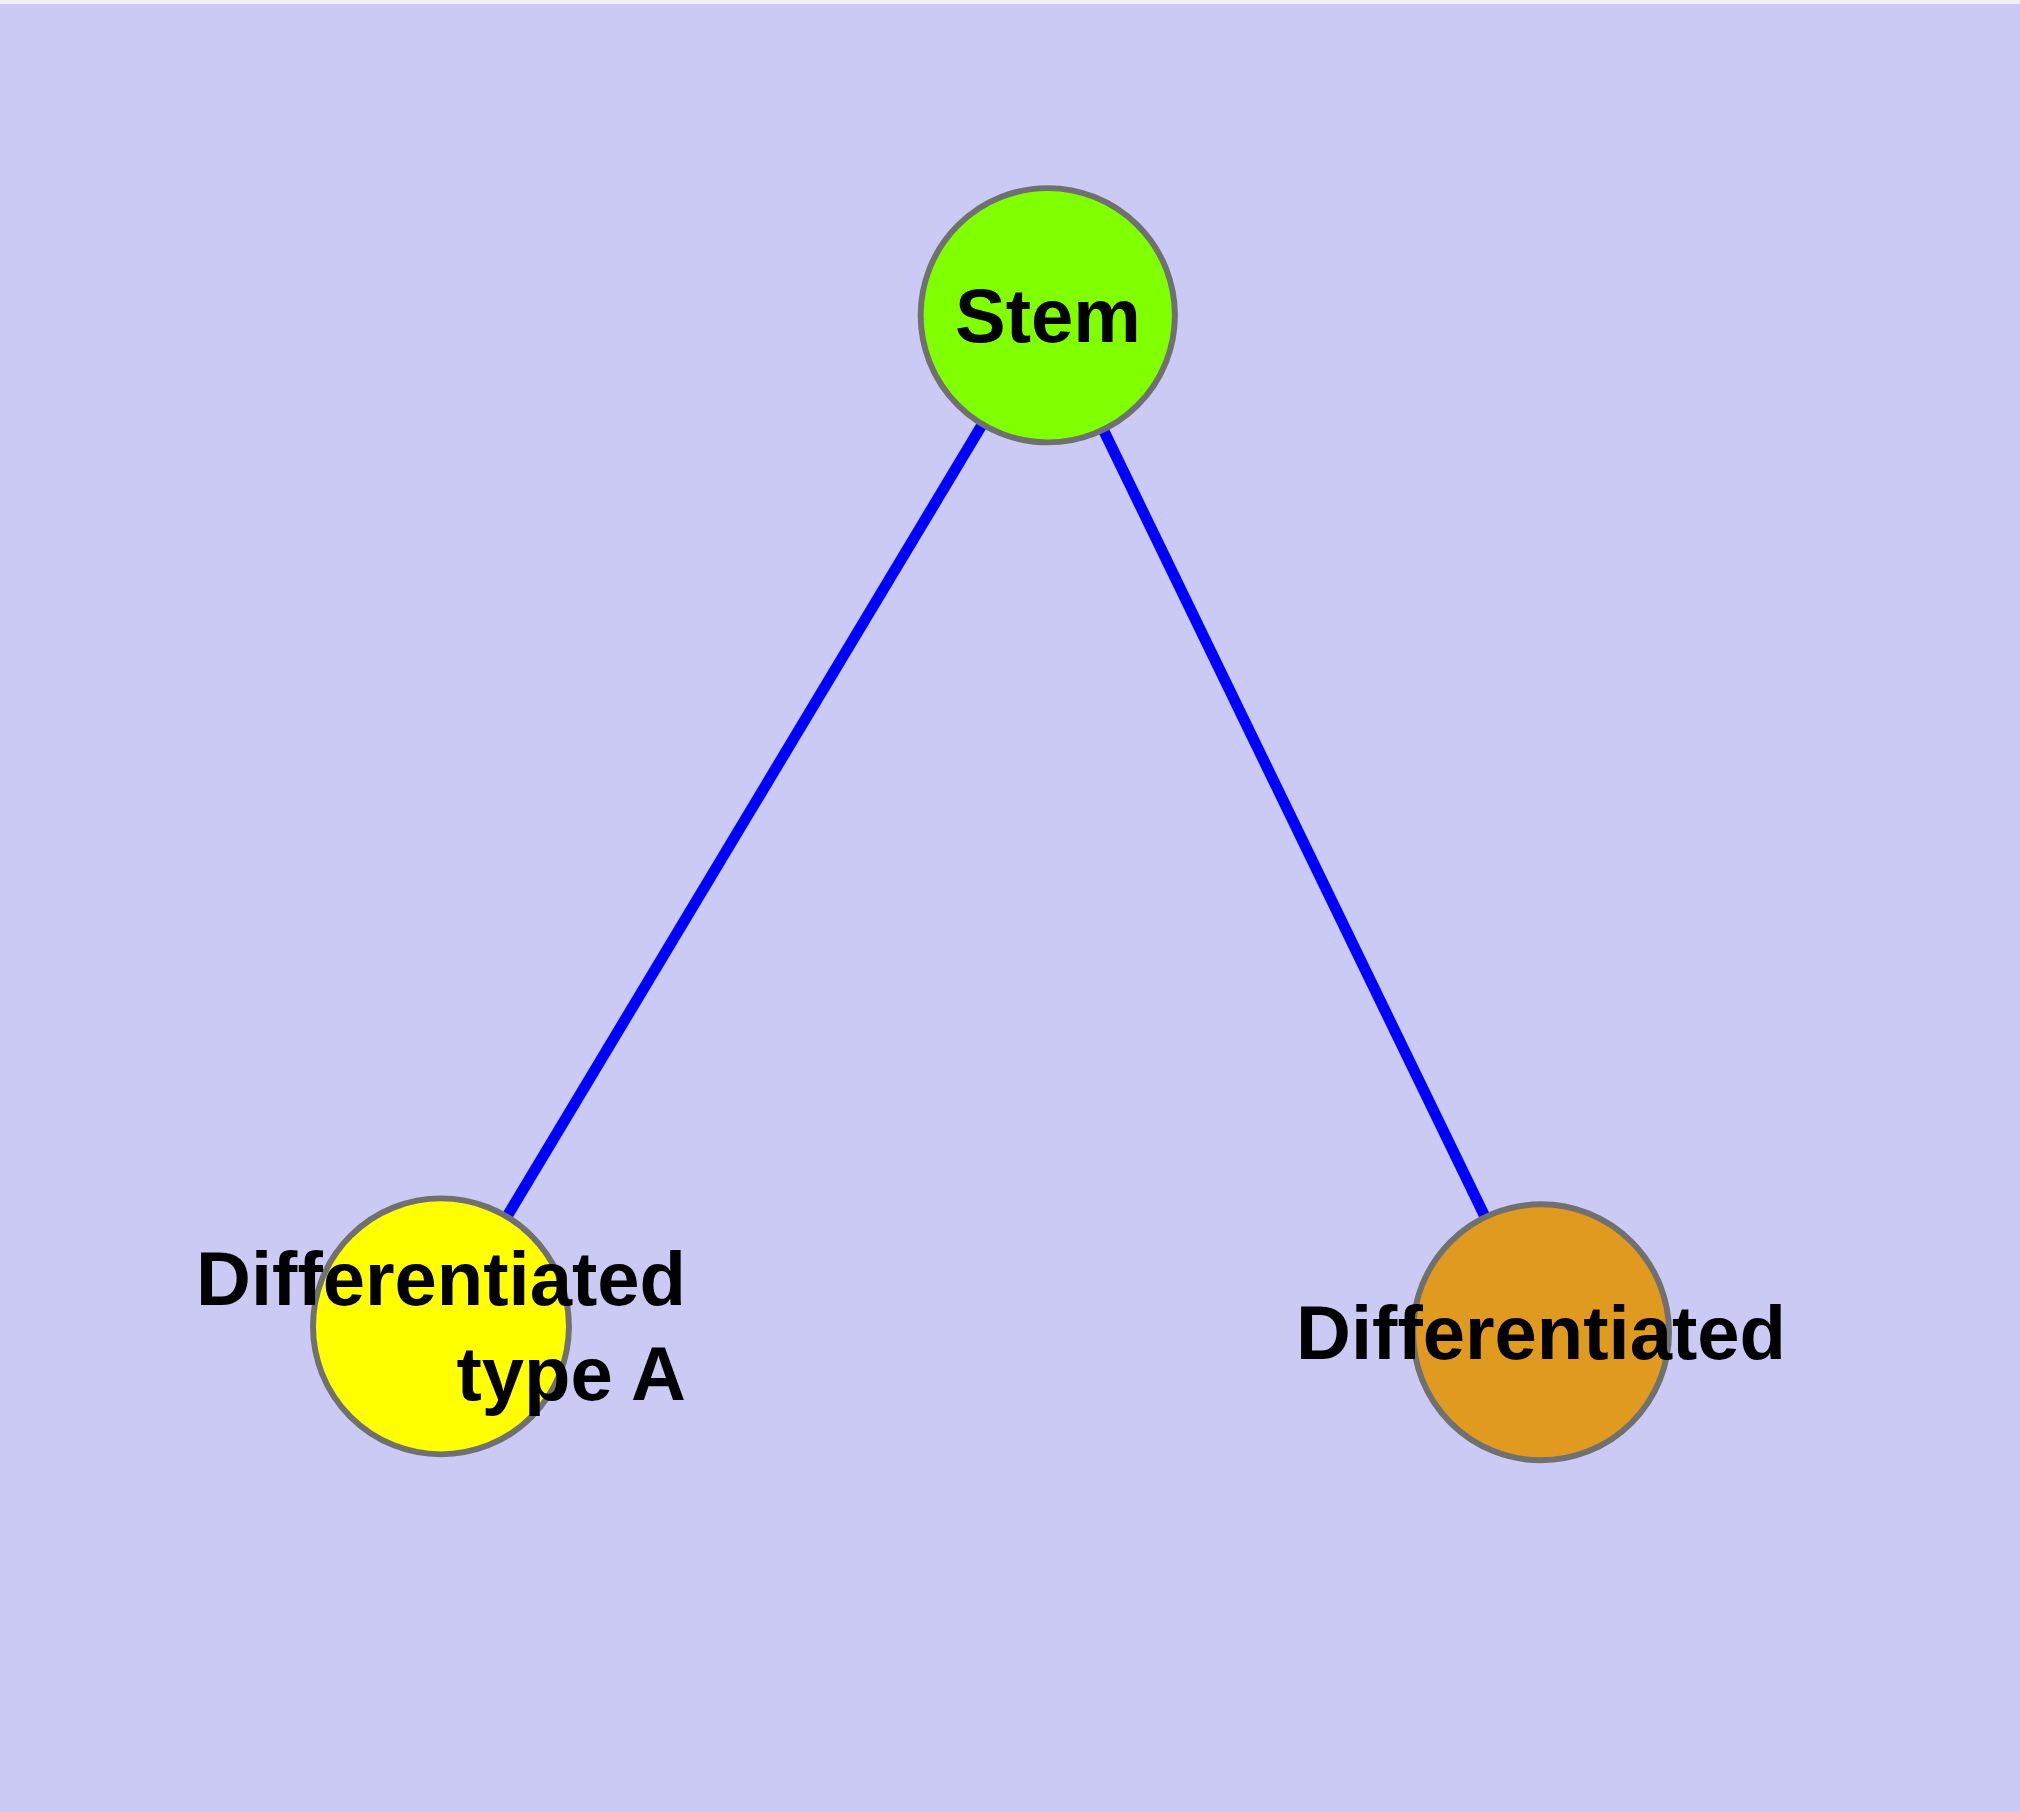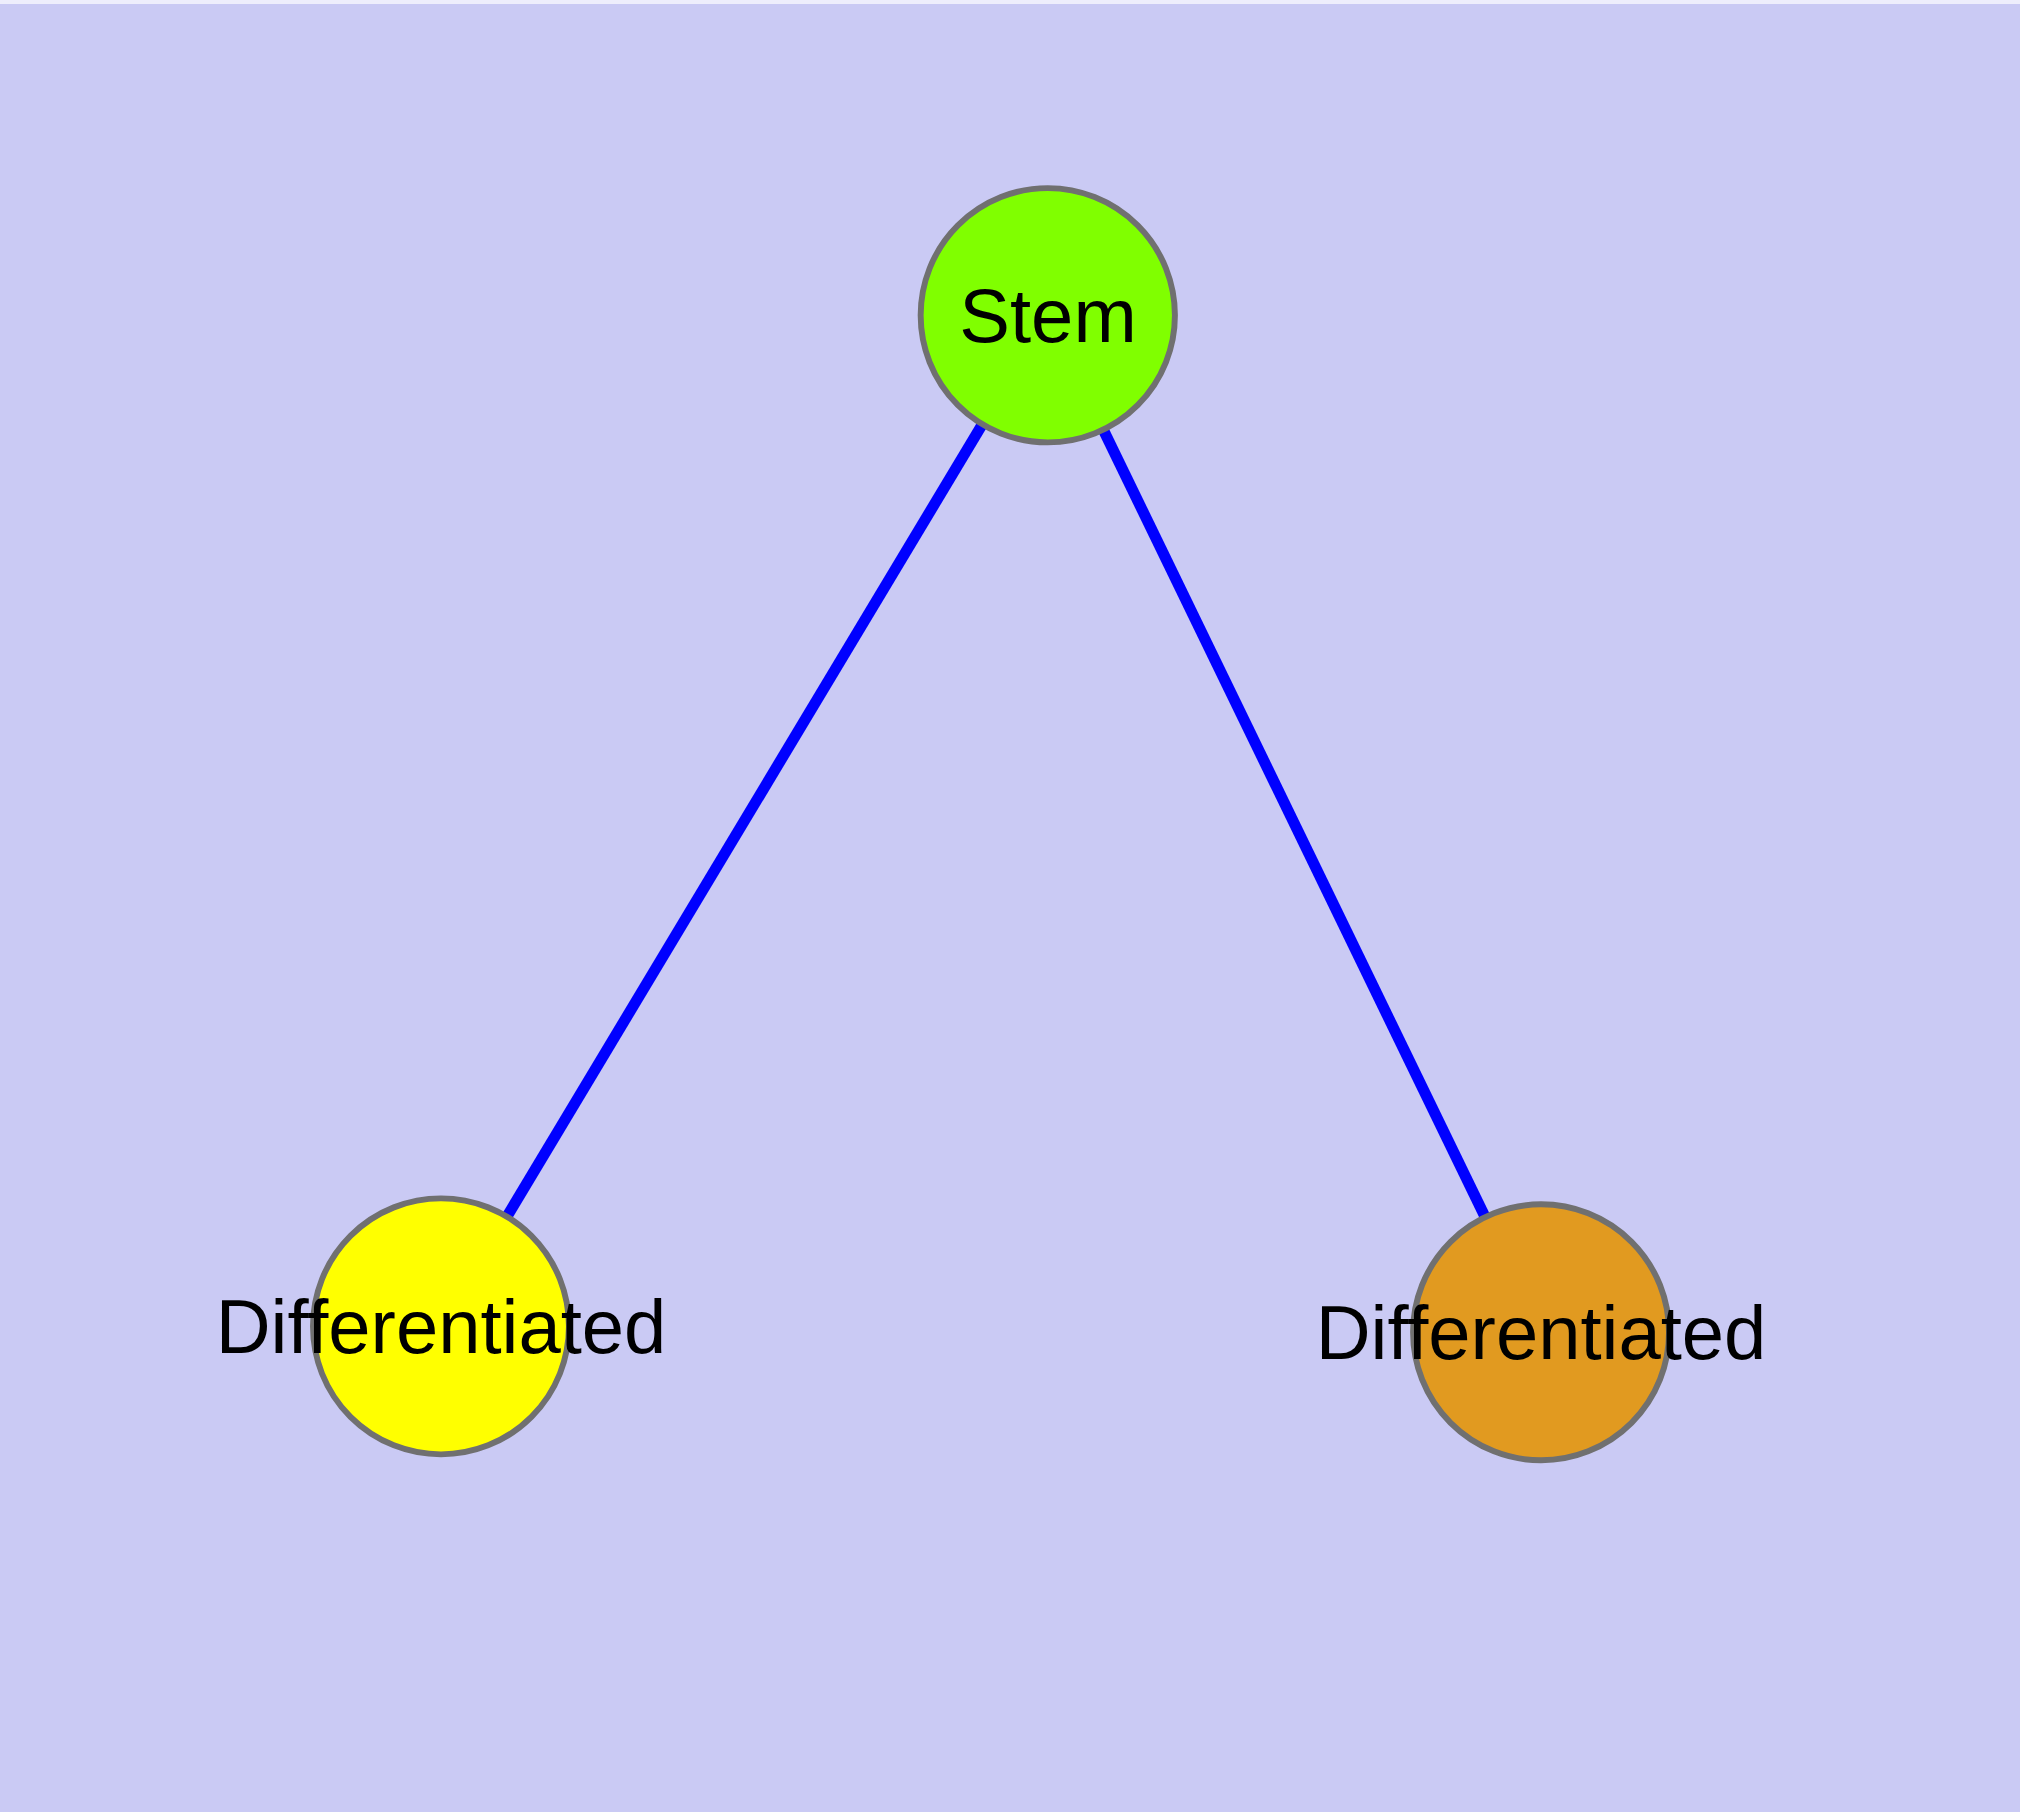--- a/index.html
+++ b/index.html
@@ -25,21 +25,21 @@
     position: absolute;
     top: 0; left: 0;
     width: 100%;
     height: 100%;
     display: block;
   }
   .node-label {
     position: absolute;
     transform: translate(-50%, -50%);
     text-align: right;
-    font-weight: 400;
+    font-weight: 700;
     font-size: 76px;
     line-height: 1.25;
     color: #000000;
     white-space: nowrap;
     z-index: 2;
   }
 </style>
 </head>
 <body>
 
@@ -51,18 +51,19 @@
       <circle cx="1236" cy="372" r="150" fill="#80ff00" stroke="#707070" stroke-width="7"></circle>
       <circle cx="520" cy="1565" r="151" fill="#ffff00" stroke="#707070" stroke-width="7"></circle>
       <circle cx="1818" cy="1572" r="151" fill="#e19a20" stroke="#707070" stroke-width="7"></circle>
     </svg>
 
 <div class="node-label" style="left: 1048px; top: 315px; color: rgb(0, 0, 0);">
       <div>Stem</div>
     </div>
     <div class="node-label" style="left: 441px; top: 1326px; color: rgb(0, 0, 0);">
       <div>Differentiated</div>
+      <div>type A</div>
     </div>
     <div class="node-label" style="left: 1541px; top: 1332px; color: rgb(0, 0, 0);">
       <div>Differentiated</div>
     </div>
   </div>
 
 
 </body></html>

